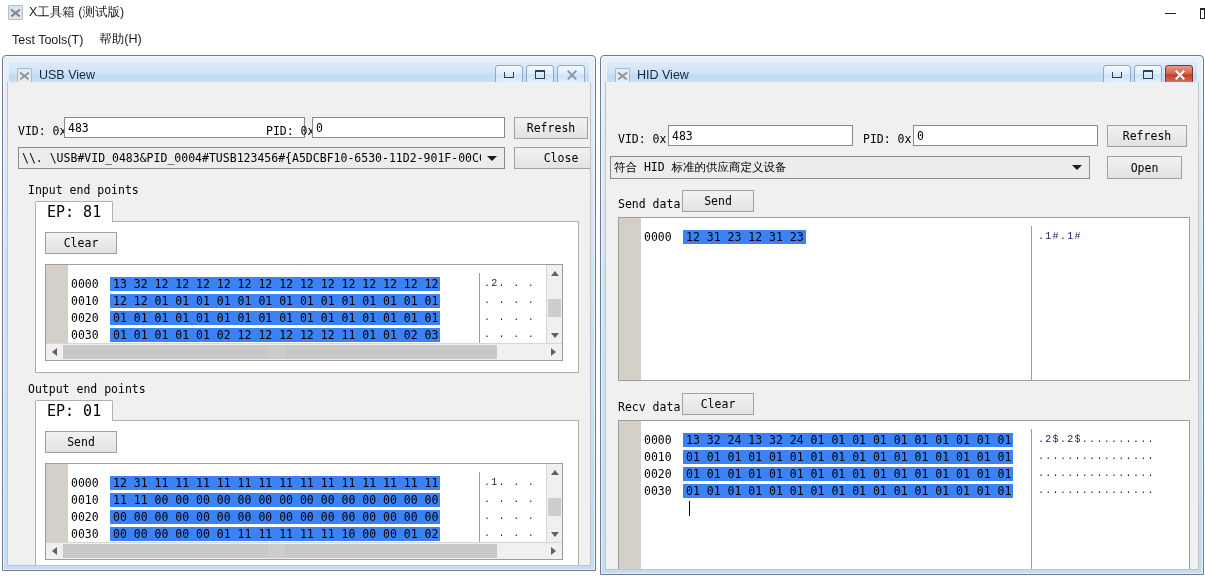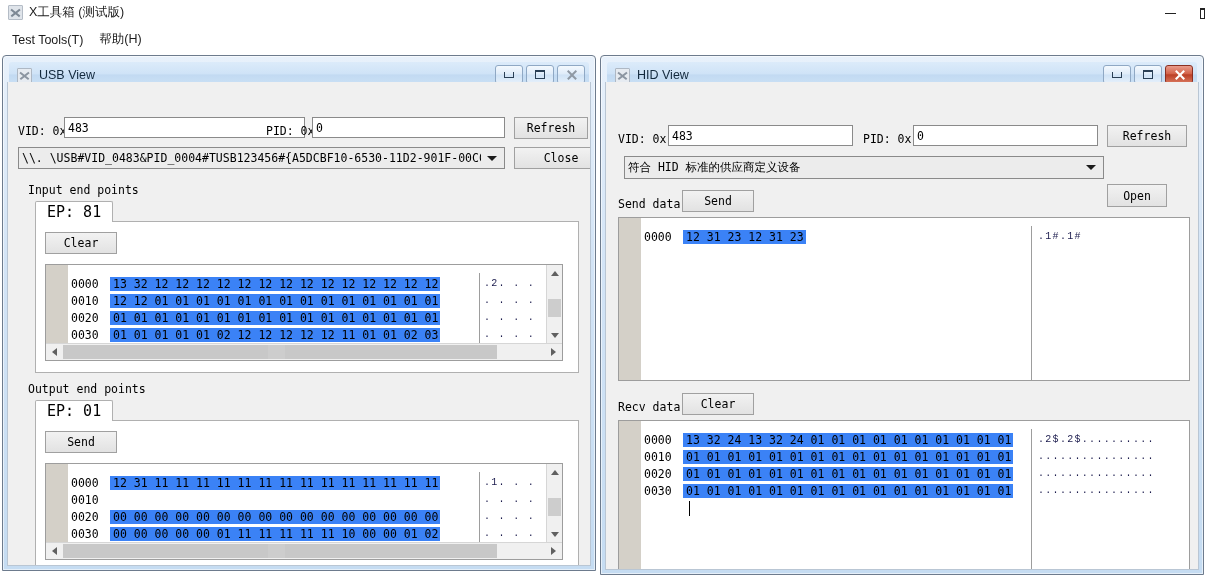--- a/index.html
+++ b/index.html
@@ -379,20 +379,21 @@
             <div class="hex-gutter"></div>
             <div class="hex-main">
               <div class="hex-left" style="width:411px;">
                 <div class="hex-rows">
                   <div class="hexrow">
                     <span class="hex-off">0000</span>
                     <span class="hex-bytes">12 31 11 11 11 11 11 11 11 11 11 11 11 11 11 11</span>
                   </div>
                   <div class="hexrow">
                     <span class="hex-off">0010</span>
+                    <span class="hex-bytes">11 11 00 00 00 00 00 00 00 00 00 00 00 00 00 00</span>
                   </div>
                   <div class="hexrow">
                     <span class="hex-off">0020</span>
                     <span class="hex-bytes">00 00 00 00 00 00 00 00 00 00 00 00 00 00 00 00</span>
                   </div>
                   <div class="hexrow">
                     <span class="hex-off">0030</span>
                     <span class="hex-bytes">00 00 00 00 00 01 11 11 11 11 11 10 00 00 01 02</span>
                   </div>
                 </div>
@@ -456,25 +457,25 @@
     </div>
 
     <div class="win-body">
 
       <div class="lbl" style="position:absolute; left:12px; top:50px;">VID: 0x</div>
       <div class="txtbox" style="position:absolute; left:62px; top:43px; width:185px; height:21px;">483</div>
       <div class="lbl" style="position:absolute; left:257px; top:50px;">PID: 0x</div>
       <div class="txtbox" style="position:absolute; left:307px; top:43px; width:185px; height:21px;">0</div>
       <div class="btn" style="position:absolute; left:501px; top:43px; width:80px; height:22px;">Refresh</div>
 
-      <div class="combo" style="position:absolute; left:18px; top:74px; width:480px; height:23px;">
+      <div class="combo" style="position:absolute; left:4px; top:74px; width:480px; height:23px;">
         <div class="combo-text">符合 HID 标准的供应商定义设备</div>
         <div class="arrow"></div>
       </div>
-      <div class="btn" style="position:absolute; left:501px; top:74px; width:60px; height:23px;margin-top:28px;">Open</div>
+      <div class="btn" style="position:absolute; left:501px; top:74px; width:75px; height:23px;">Open</div>
 
       <div class="lbl" style="position:absolute; left:12px; top:115px;">Send data</div>
       <div class="btn" style="position:absolute; left:76px; top:108px; width:72px; height:22px;">Send</div>
 
       <div class="hexctl" style="left:12px; top:135px; width:572px; height:164px;">
         <div class="hex-gutter"></div>
         <div class="hex-main">
           <div class="hex-left" style="flex:1 1 auto;">
             <div class="hex-rows">
               <div class="hexrow">

